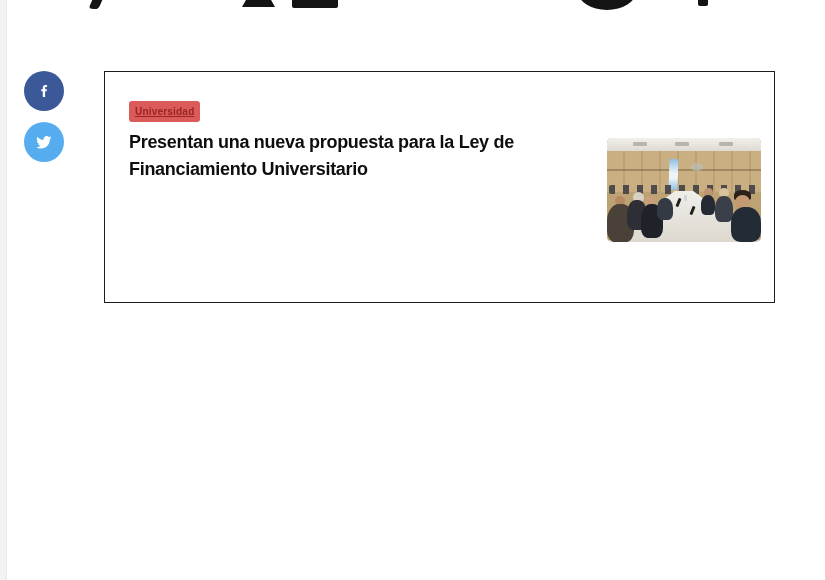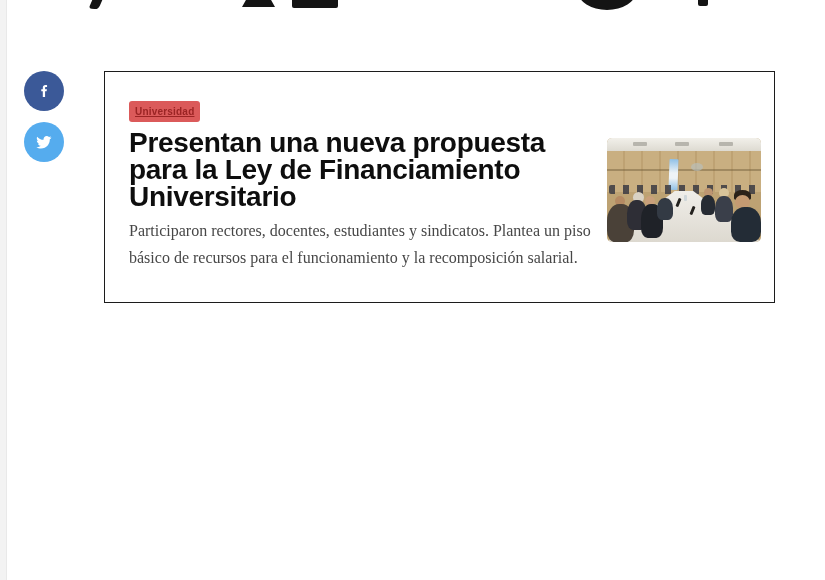--- a/index.html
+++ b/index.html
@@ -31,21 +31,21 @@
 
   
   .card { position:absolute; left:104px; top:71px; width:671px; height:232px;
           background:#ffffff; border:1px solid #1c1c1c; cursor:pointer; }
   .card-inner { position:relative; width:100%; height:100%; padding:29px 0 0 24px; }
 
   .badge { display:inline-block; background:#db5a5a; color:#9b2424; border-radius:3px;
            font-size:10px; font-weight:bold; line-height:1; padding:6px 6px 5px;
            text-decoration:underline; letter-spacing:.2px; cursor:pointer; }
 
-  .title { margin-top:7px; max-width:480px; font-size:28px; font-weight:700;
+  .title { margin-top:7px; max-width:480px; font-size:18px; font-weight:700;
            letter-spacing:-0.3px; line-height:27px; color:#0e0e0e; cursor:pointer; }
 
   .byline { margin-top:9px; font-size:10.5px; color:#9b9b9b; letter-spacing:.6px; }
   .byline .sep { display:inline-block; width:6px; }
 
   .summary { margin-top:8px; max-width:470px; font-family:"Liberation Serif", serif;
              font-size:16px; line-height:26.5px; color:#474747; }
 
   
   .thumb { position:absolute; top:66px; right:13px; width:154px; height:104px;
@@ -104,21 +104,20 @@
 </div>
 
 <article class="card">
   <div class="card-inner">
 
     <span class="badge">Universidad</span>
 
     <h2 class="title">Presentan una nueva propuesta para la Ley de Financiamiento Universitario</h2>
 
 
-    <p class="summary">Participaron rectores, docentes, estudiantes y sindicatos. Plantea un piso básico de recursos para el funcionamiento y la recomposición salarial.</p>
 
     
     <div class="thumb">
       <div class="t-ceiling"></div>
       <div class="t-vent" style="left:26px"></div>
       <div class="t-vent" style="left:68px"></div>
       <div class="t-vent" style="left:112px"></div>
       <div class="t-wall"></div>
       <div class="t-wall-seam"></div>
       <div class="t-flag"></div>

